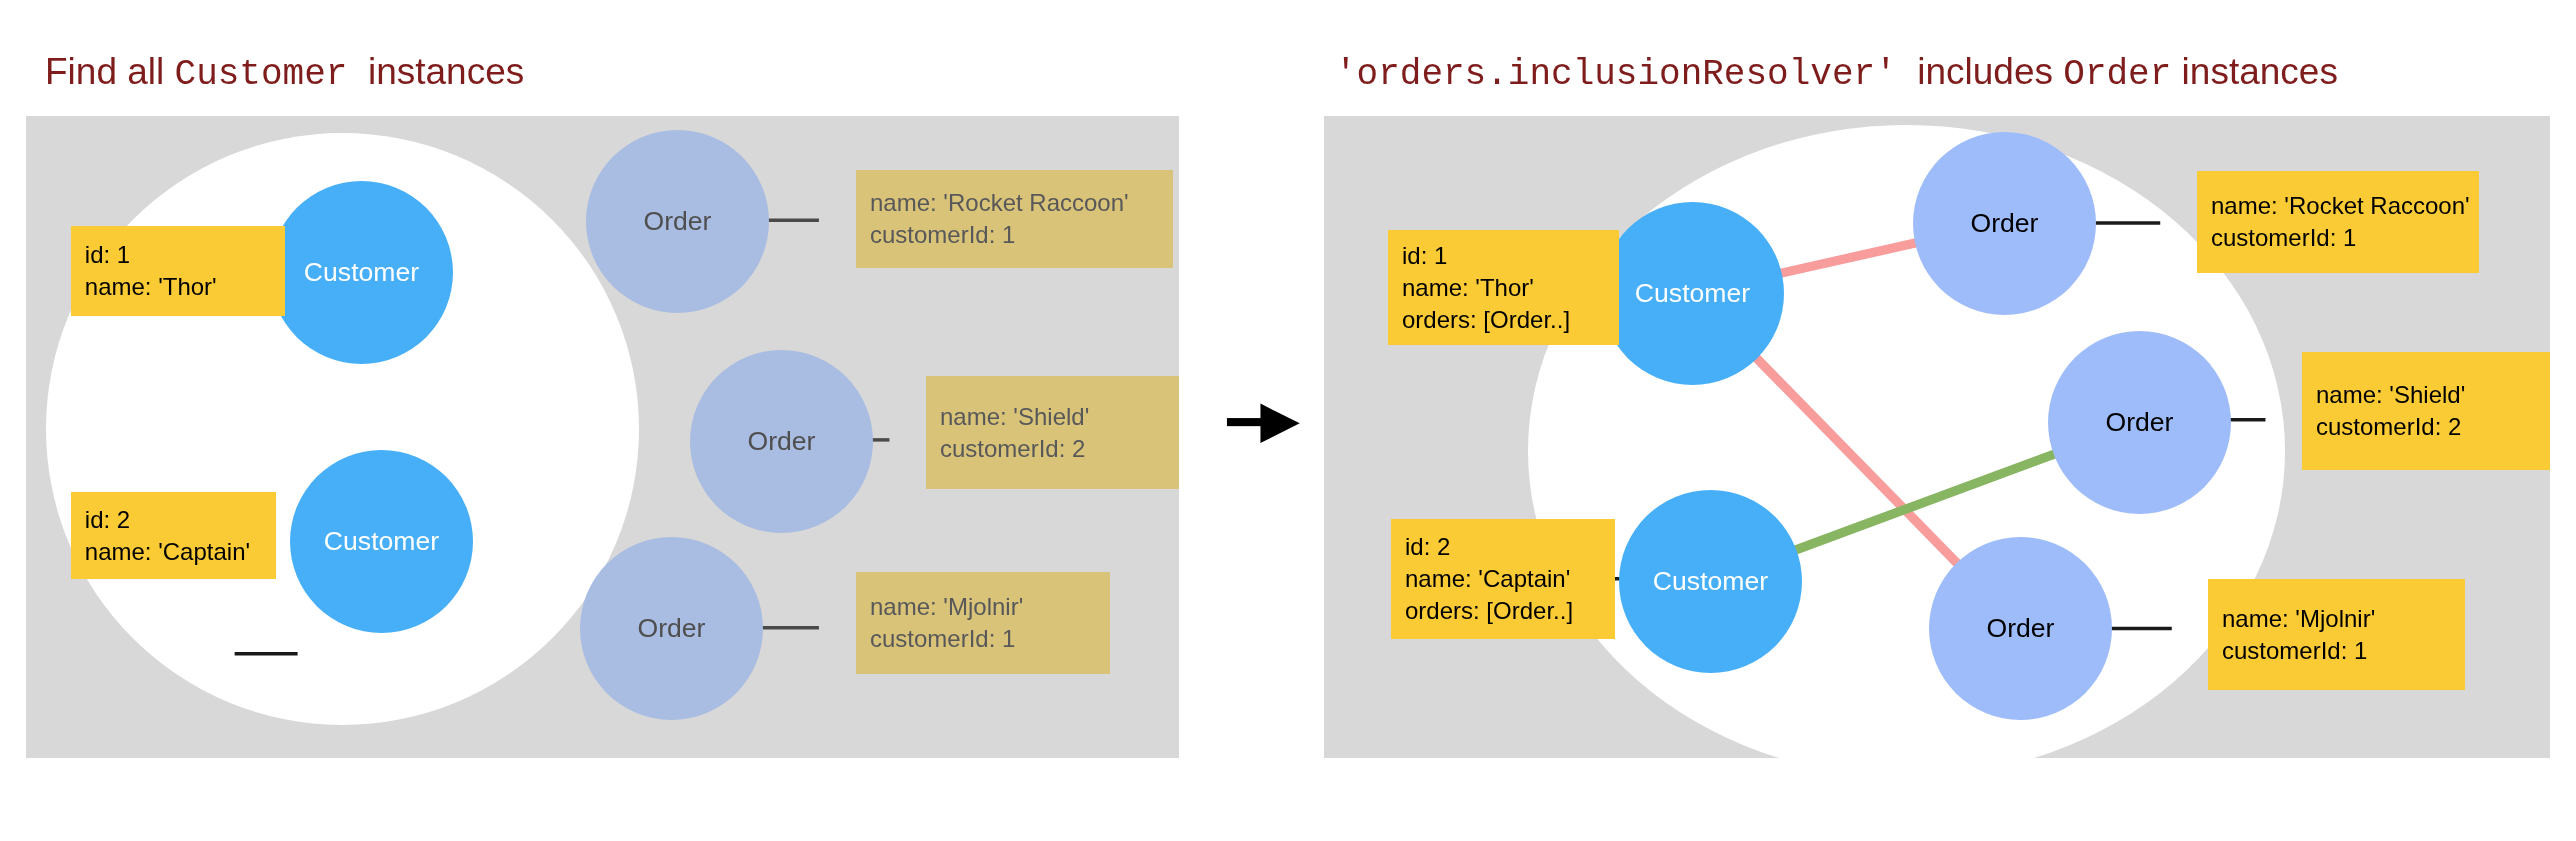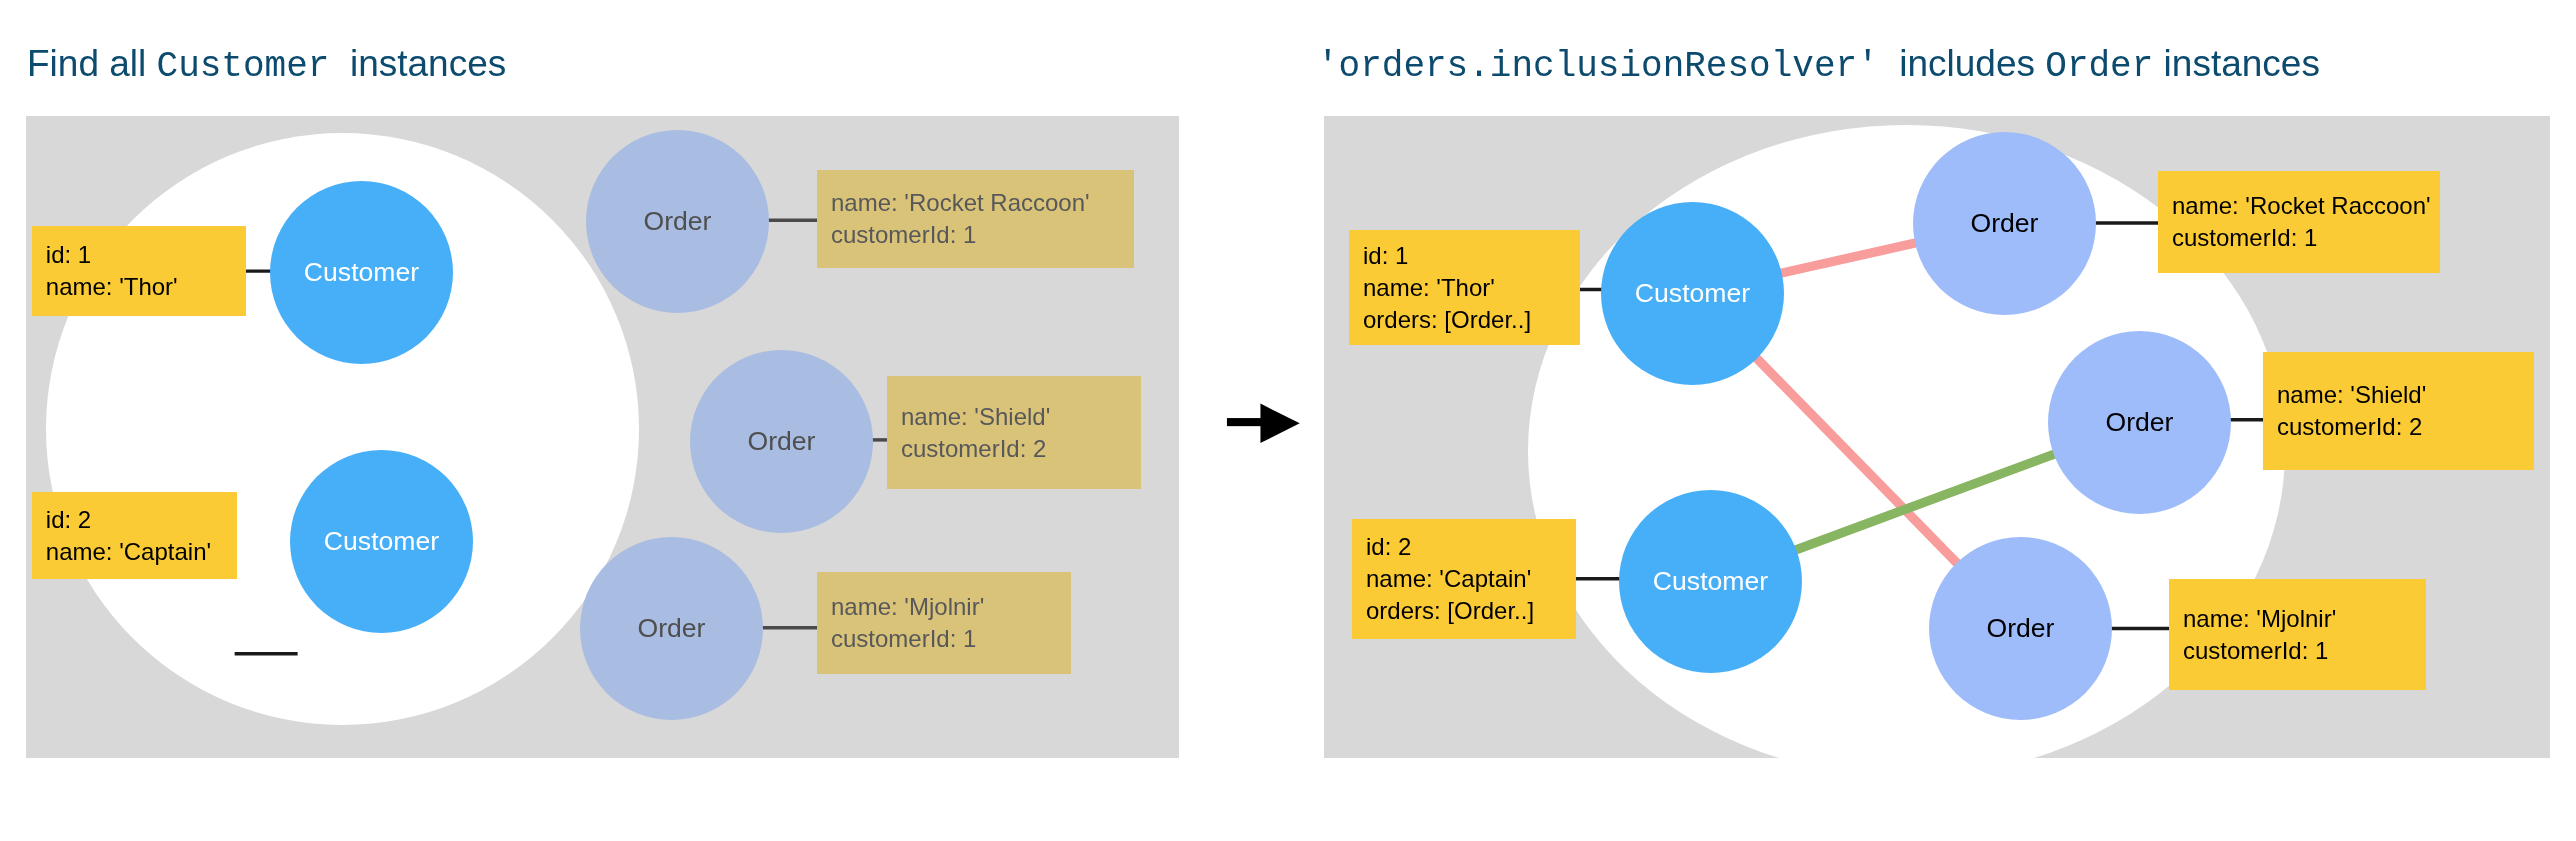--- a/index.html
+++ b/index.html
@@ -1,20 +1,20 @@
 <!DOCTYPE html>
 <html style="font-size:9.2px"><head>
 <meta charset="utf-8">
 <style>
   html,body{margin:0;padding:0;background:#ffffff;}
   .stage{position:relative;width:2576px;height:842px;background:#ffffff;
          font-family:"Liberation Sans",sans-serif;color:#000;overflow:hidden;}
 
   
-  .title{position:absolute;top:41px;font-size:37px;line-height:46px;color:#0c4a6e;white-space:pre;}
+  .title{position:absolute;top:49px;font-size:37px;line-height:46px;color:#7f1d1d;white-space:pre;margin-left:18px;}
   .title .mono{font-family:"Liberation Mono",monospace;font-size:36px;}
   .title-left{left:27px;}
   .title-right{left:1317px;text-align:center;}
 
   
   .panel{position:absolute;top:116px;height:642px;background:#d8d8d8;overflow:hidden;}
   .panel-left{left:26px;width:1153px;}
   .panel-right{left:1324px;width:1226px;}
   .ellipse{position:absolute;background:#ffffff;border-radius:50%;}
   .panel-left .ellipse{left:20px;top:17.3px;width:593px;height:592px;}
@@ -37,21 +37,21 @@
 
   .panel-right .c1{left:277px;top:86px;}
   .panel-right .c2{left:295px;top:374px;}
   .panel-right .o1{left:589px;top:15.6px;}
   .panel-right .o2{left:724px;top:215px;}
   .panel-right .o3{left:605px;top:421px;}
 
   
   .label{position:absolute;white-space:pre-line;font-size:24px;line-height:32px;
          display:flex;flex-direction:column;justify-content:center;
-         padding-left:14px;box-sizing:border-box;}
+         padding-left:14px;box-sizing:border-box;margin-left:39px;}
   .yellow{background:#fbcb35;color:#000000;}
   .tan{background:#d8c378;color:#58585a;}
 
   .panel-left  .b1{left:5.8px;  top:110px;width:214px;height:90px;}
   .panel-left  .b2{left:5.8px;  top:376px;width:205px;height:87px;}
   .panel-left  .t1{left:791px;top:54px; width:317px;height:98px;}
   .panel-left  .t2{left:861px;top:260px;width:254px;height:113px;}
   .panel-left  .t3{left:791px;top:456px;width:254px;height:102px;}
 
   .panel-right .y1{left:25px;  top:114px;width:231px;height:115px;}

